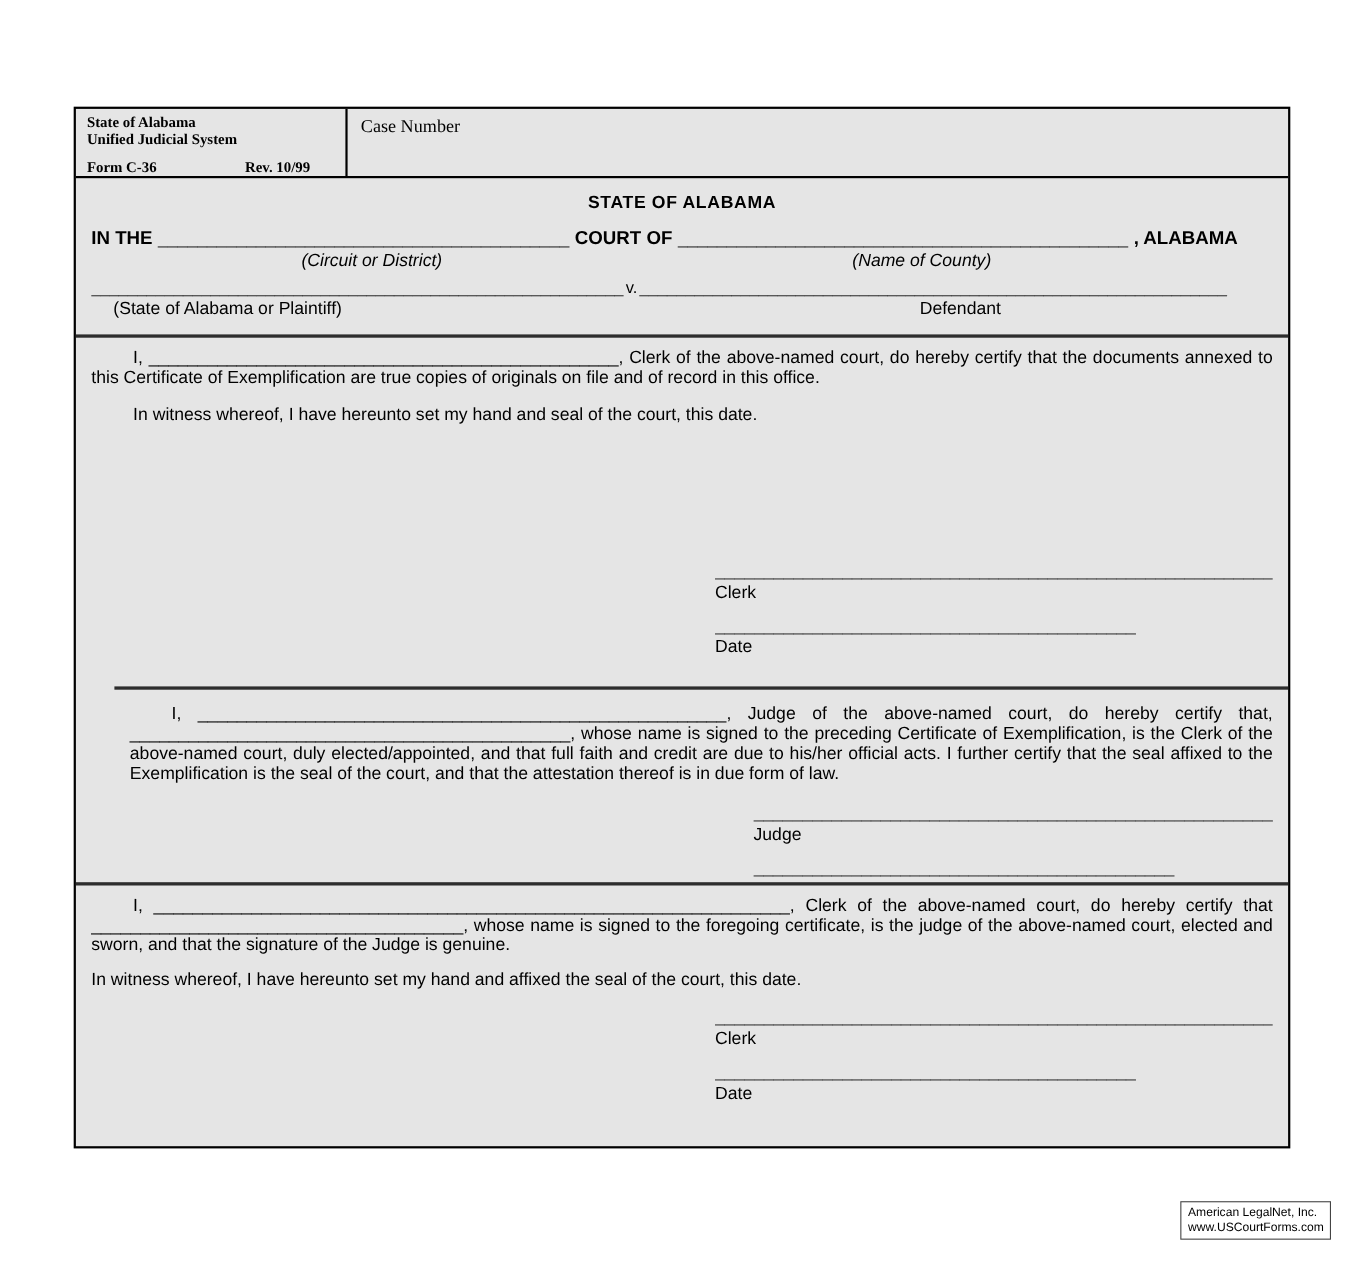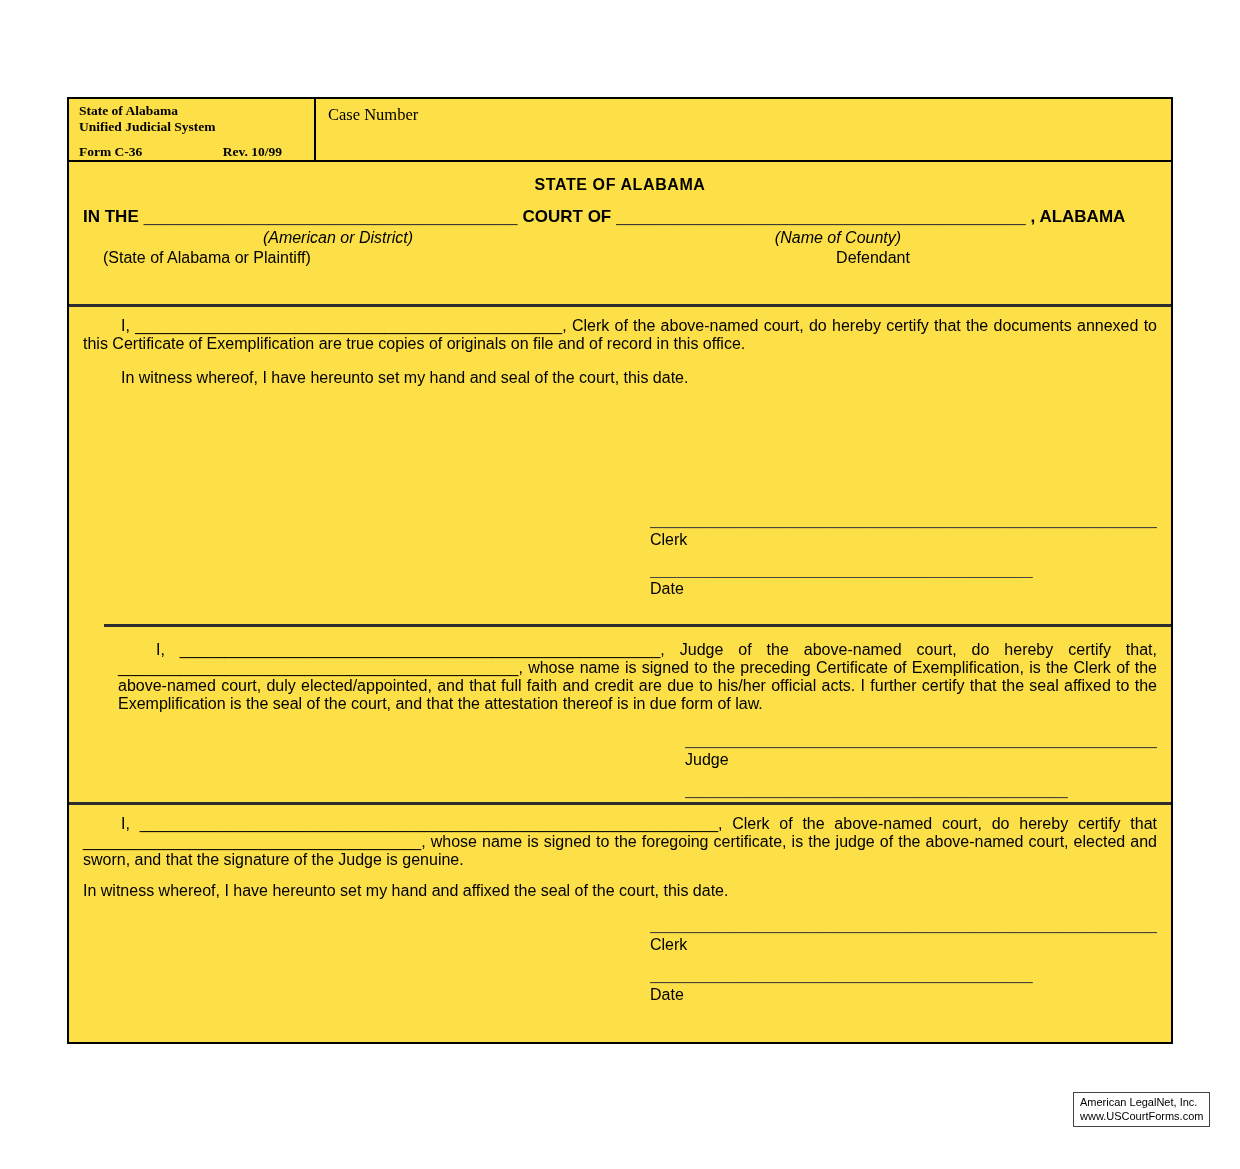--- a/index.html
+++ b/index.html
@@ -9,21 +9,21 @@
     font-family: "Liberation Sans", sans-serif;
     color: #000;
     position: relative;
     overflow: hidden;
   }
   .form {
     position: absolute; left: 67px; top: 97px;
     width: 1106px; height: 947px;
     border: 2px solid #000;
     box-sizing: border-box;
-    background: #fde047;
+    background: #e5e5e5;
     overflow: hidden;
   }
   
   .form-header {
     display: flex; height: 63px;
     border-bottom: 2px solid #000;
     box-sizing: border-box;
   }
   .hdr-left {
     width: 247px; box-sizing: border-box;
@@ -130,22 +130,25 @@
     </div>
     <div class="hdr-case">Case Number</div>
   </div>
 
   <div class="caption">
     <div class="state-heading">STATE OF ALABAMA</div>
     <div class="court-line">
       <span class="b">IN THE</span><span class="blank">__________________________________________</span><span class="b">COURT OF</span><span class="blank">______________________________________________</span><span class="b">, ALABAMA</span>
     </div>
     <div class="hints">
-      <span class="hint-circuit i">(American or District)</span>
+      <span class="hint-circuit i">(Circuit or District)</span>
       <span class="hint-county i">(Name of County)</span>
+    </div>
+    <div class="versus-line">
+      <span>__________________________________________________________</span><span class="vs">v.</span><span>________________________________________________________________</span>
     </div>
     <div class="party-hints">
       <span class="hint-plaintiff">(State of Alabama or Plaintiff)</span>
       <span class="hint-defendant">Defendant</span>
     </div>
   </div>
 
   <div class="section sec1">
     <p class="para indent para1">I, ________________________________________________, Clerk of the above-named court, do hereby certify that the documents annexed to this Certificate of Exemplification are true copies of originals on file and of record in this office.</p>
     <p class="para indent witness">In witness whereof, I have hereunto set my hand and seal of the court, this date.</p>

